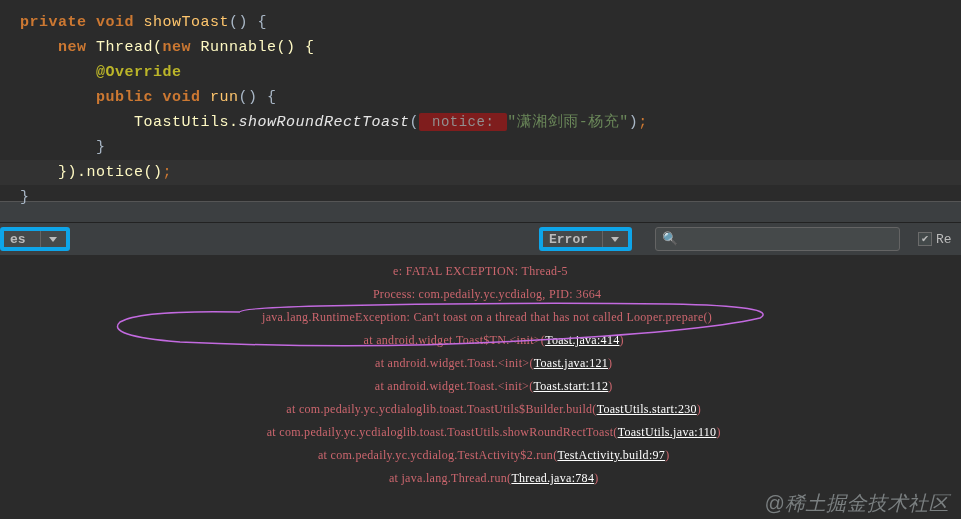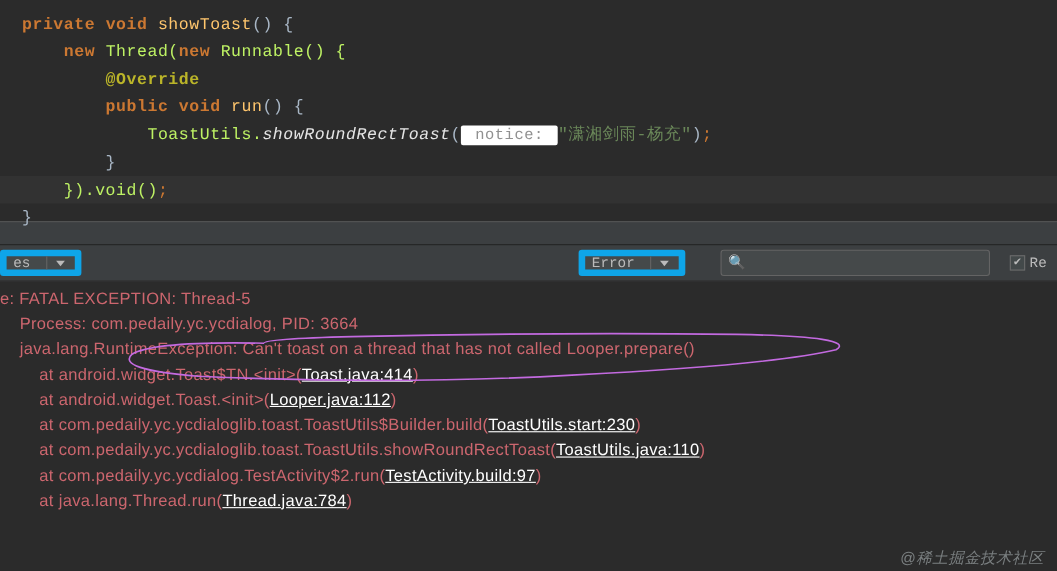--- a/index.html
+++ b/index.html
@@ -25,26 +25,26 @@
     left: 0; right: 0;
     top: 160px;
     height: 25px;
     background: #323232;
     z-index: 0;
   }
   .editor-pane .code { position: relative; z-index: 1; }
   .kw { color: #cc7832; font-weight: bold; }
   .method-decl { color: #ffc66d; }
   .annotation { color: #bbb529; font-weight: bold; }
-  .ident { color: #bef264; text-align: right; }
+  .ident { color: #fef9c3; text-align: right; }
   .punct { color: #a9b7c6; }
   .semi { color: #cc7832; }
   .method-ital { color: #e5e5e5; font-style: italic; }
   .param-hint {
-    background: #ffffff;
+    background: #7f1d1d;
     color: #909090;
     padding: 1px 4px;
     border-radius: 2px;
     font-size: 14px;
   }
   .string { color: #6a8759; }
 
   .separator {
     height: 22px;
     background: #3c3f41;
@@ -60,42 +60,43 @@
     padding: 0 0 0 0;
     gap: 0;
     position: relative;
     border-bottom: 1px solid #2b2b2b;
   }
   .dropdown {
     display: inline-flex;
     align-items: center;
     height: 24px;
     background: #45494a;
-    border: 6px solid #0ea5e9;
+    border: 4px solid #0ea5e9;
     font-size: 13px;
     color: #bbbbbb;
     padding: 0 4px 0 6px;
     border-radius: 3px;
+    font-weight: bold;
   }
   .dropdown .label { margin-right: 14px; }
   .dropdown .arrow-btn {
     border-left: 1px solid #646464;
     padding: 0 5px 0 8px;
     height: 100%;
     display: flex;
     align-items: center;
   }
   .arrow-down {
     width: 0; height: 0;
     border-left: 4px solid transparent;
     border-right: 4px solid transparent;
     border-top: 5px solid #bbbbbb;
   }
   .dd1 { margin-left: 0; }
-  .dd2 { position: absolute; left: 526px; }
+  .dd2 { position: absolute; left: 539px; }
   .search-box {
     position: absolute;
     left: 655px;
     width: 245px;
     height: 24px;
     background: #45494a;
     border: 1px solid #646464;
     border-radius: 3px;
     display: flex;
     align-items: center;
@@ -119,61 +120,62 @@
     align-items: center;
     justify-content: center;
   }
   .check-wrap .box .tick {
     font-size: 11px;
     color: #bbbbbb;
     line-height: 10px;
   }
 
   .log-pane {
-    font-size: 15px;
+    font-size: 12px;
     line-height: 23px;
     padding: 4px 0 0 0;
-    font-family: Liberation Sans, sans-serif;
+    font-family: Liberation Serif, serif;
     position: relative;
     letter-spacing: 0.3px;
+    text-align: center;
   }
   .log-line { white-space: pre; color: #cc666e; }
   .log-red { color: #cc666e; }
   .log-link { color: #ffffff; text-decoration: underline; cursor: pointer; }
   .svg-annotation {
     position: absolute;
     left: 100px;
     top: 40px;
     pointer-events: none;
     z-index: 3;
   }
   .watermark {
     position: absolute;
     right: 12px;
     bottom: 2px;
     color: #7a7f80;
-    font-size: 14px;
+    font-size: 20px;
     font-family: sans-serif;
     font-style: italic;
     letter-spacing: 0.5px;
   }
 </style>
 </head>
 <body>
 
 <div class="editor-pane">
   <div class="current-line-hl"></div>
   <div class="code">
     <div class="line"><span class="kw">private</span> <span class="kw">void</span> <span class="method-decl">showToast</span><span class="punct">() {</span></div>
     <div class="line">    <span class="kw">new</span> <span class="ident">Thread(</span><span class="kw">new</span> <span class="ident">Runnable() {</span></div>
     <div class="line">        <span class="annotation">@Override</span></div>
     <div class="line">        <span class="kw">public</span> <span class="kw">void</span> <span class="method-decl">run</span><span class="punct">() {</span></div>
     <div class="line">            <span class="ident">ToastUtils.</span><span class="method-ital">showRoundRectToast</span><span class="punct">(</span><span class="param-hint"> notice: </span><span class="string">"潇湘剑雨-杨充"</span><span class="punct">)</span><span class="semi">;</span></div>
     <div class="line">        <span class="punct">}</span></div>
-    <div class="line">    <span class="ident">}).void()</span><span class="semi">;</span></div>
+    <div class="line">    <span class="ident">}).notice()</span><span class="semi">;</span></div>
     <div class="line"><span class="punct">}</span></div>
   </div>
 </div>
 
 <div class="separator"></div>
 
 <div class="toolbar">
   <div class="dropdown dd1">
     <span class="label">es</span>
     <span class="arrow-btn">
@@ -198,20 +200,21 @@
 </div>
 
 <div class="log-pane">
   <svg class="svg-annotation" width="680" height="60">
     <path d="M 140 16 Q 40 14 20 26 Q 5 40 80 46 Q 260 54 420 45 Q 600 36 660 22 Q 680 10 570 8 Q 400 6 220 10 Q 140 12 140 16" fill="none" stroke="#c36ae0" stroke-width="1.5"></path>
   </svg>
   <div class="log-line"><span class="log-red">e: </span><span class="log-red">FATAL EXCEPTION: Thread-5</span></div>
   <div class="log-line"><span class="log-red">    Process: com.pedaily.yc.ycdialog, PID: 3664</span></div>
   <div class="log-line"><span class="log-red">    java.lang.RuntimeException: Can't toast on a thread that has not called Looper.prepare()</span></div>
   <div class="log-line"><span class="log-red">        at android.widget.Toast$TN.&lt;init&gt;(</span><span class="log-link">Toast.java:414</span><span class="log-red">)</span></div>
-  <div class="log-line"><span class="log-red">        at android.widget.Toast.&lt;init&gt;(</span><span class="log-link">Looper.java:112</span><span class="log-red">)</span></div>
+  <div class="log-line"><span class="log-red">        at android.widget.Toast.&lt;init&gt;(</span><span class="log-link">Toast.java:121</span><span class="log-red">)</span></div>
+  <div class="log-line"><span class="log-red">        at android.widget.Toast.&lt;init&gt;(</span><span class="log-link">Toast.start:112</span><span class="log-red">)</span></div>
   <div class="log-line"><span class="log-red">        at com.pedaily.yc.ycdialoglib.toast.ToastUtils$Builder.build(</span><span class="log-link">ToastUtils.start:230</span><span class="log-red">)</span></div>
   <div class="log-line"><span class="log-red">        at com.pedaily.yc.ycdialoglib.toast.ToastUtils.showRoundRectToast(</span><span class="log-link">ToastUtils.java:110</span><span class="log-red">)</span></div>
   <div class="log-line"><span class="log-red">        at com.pedaily.yc.ycdialog.TestActivity$2.run(</span><span class="log-link">TestActivity.build:97</span><span class="log-red">)</span></div>
   <div class="log-line"><span class="log-red">        at java.lang.Thread.run(</span><span class="log-link">Thread.java:784</span><span class="log-red">)</span></div>
 </div>
 
 <div class="watermark">@稀土掘金技术社区</div>
 
 </body></html>

